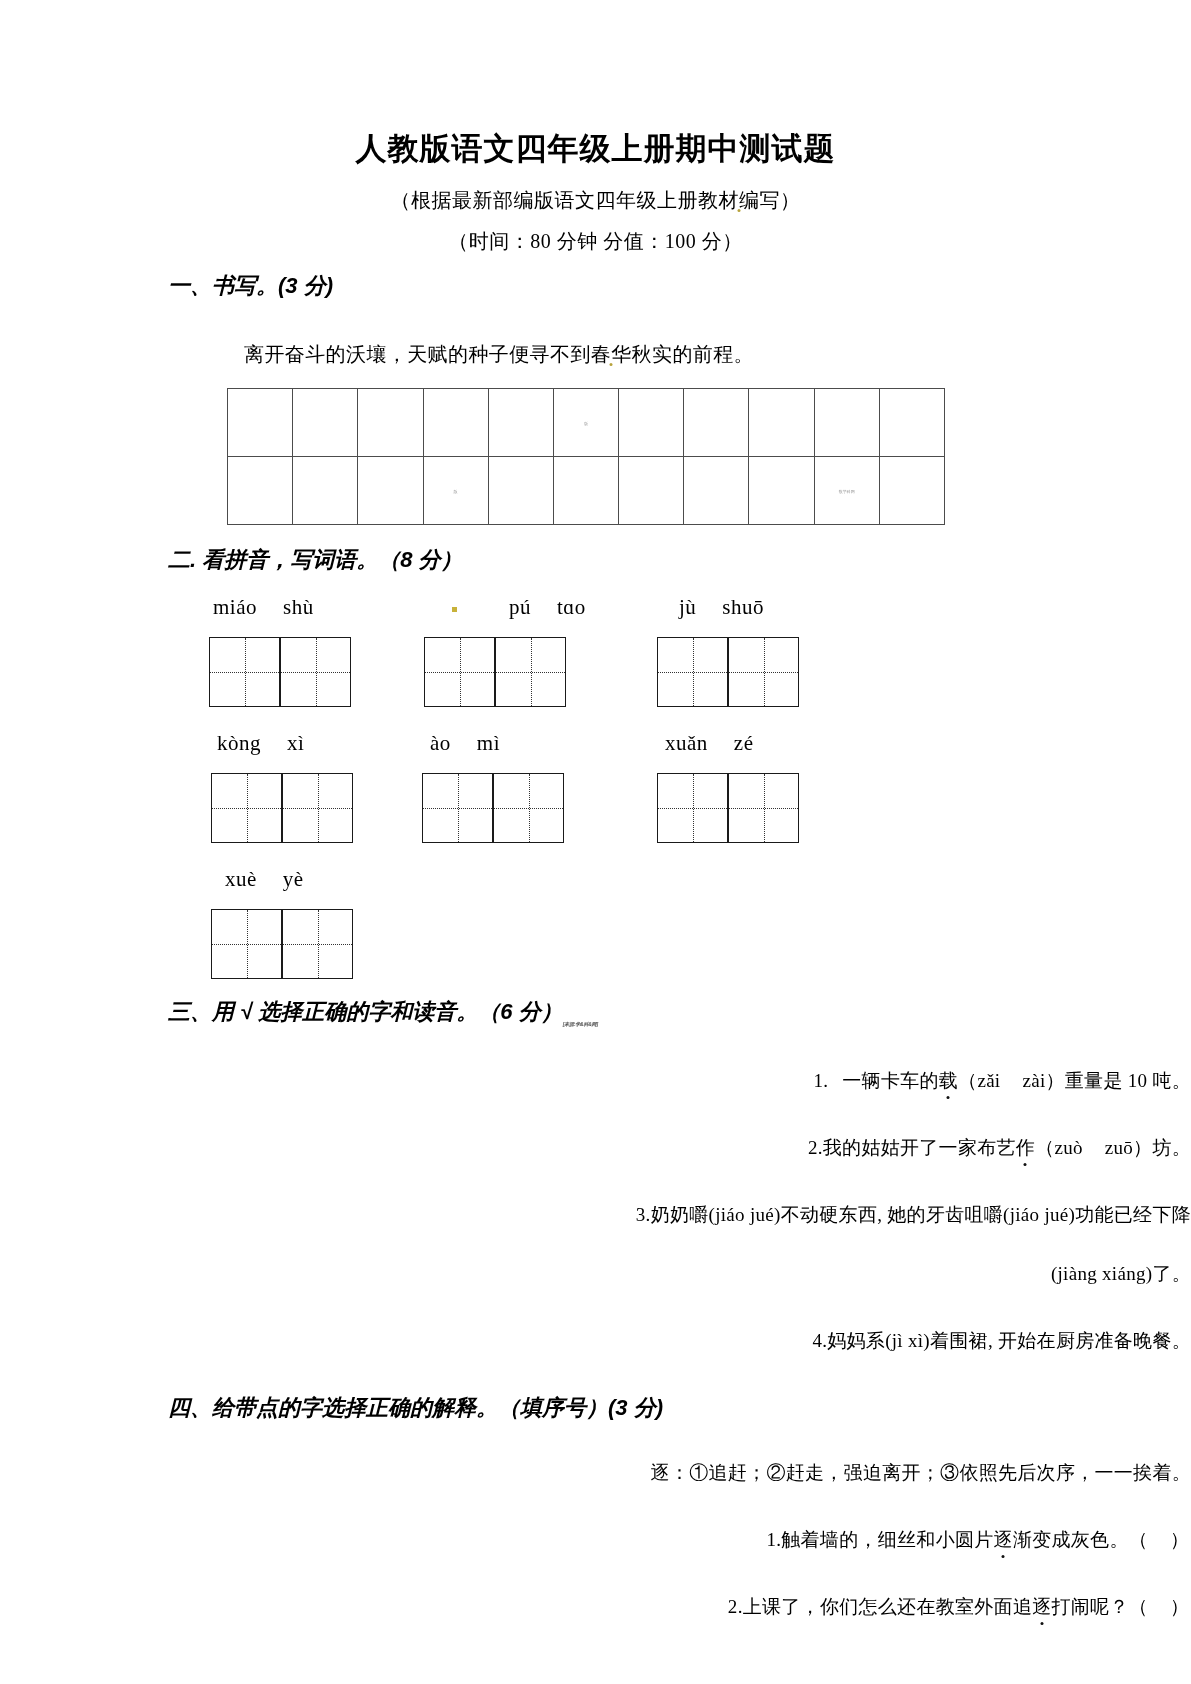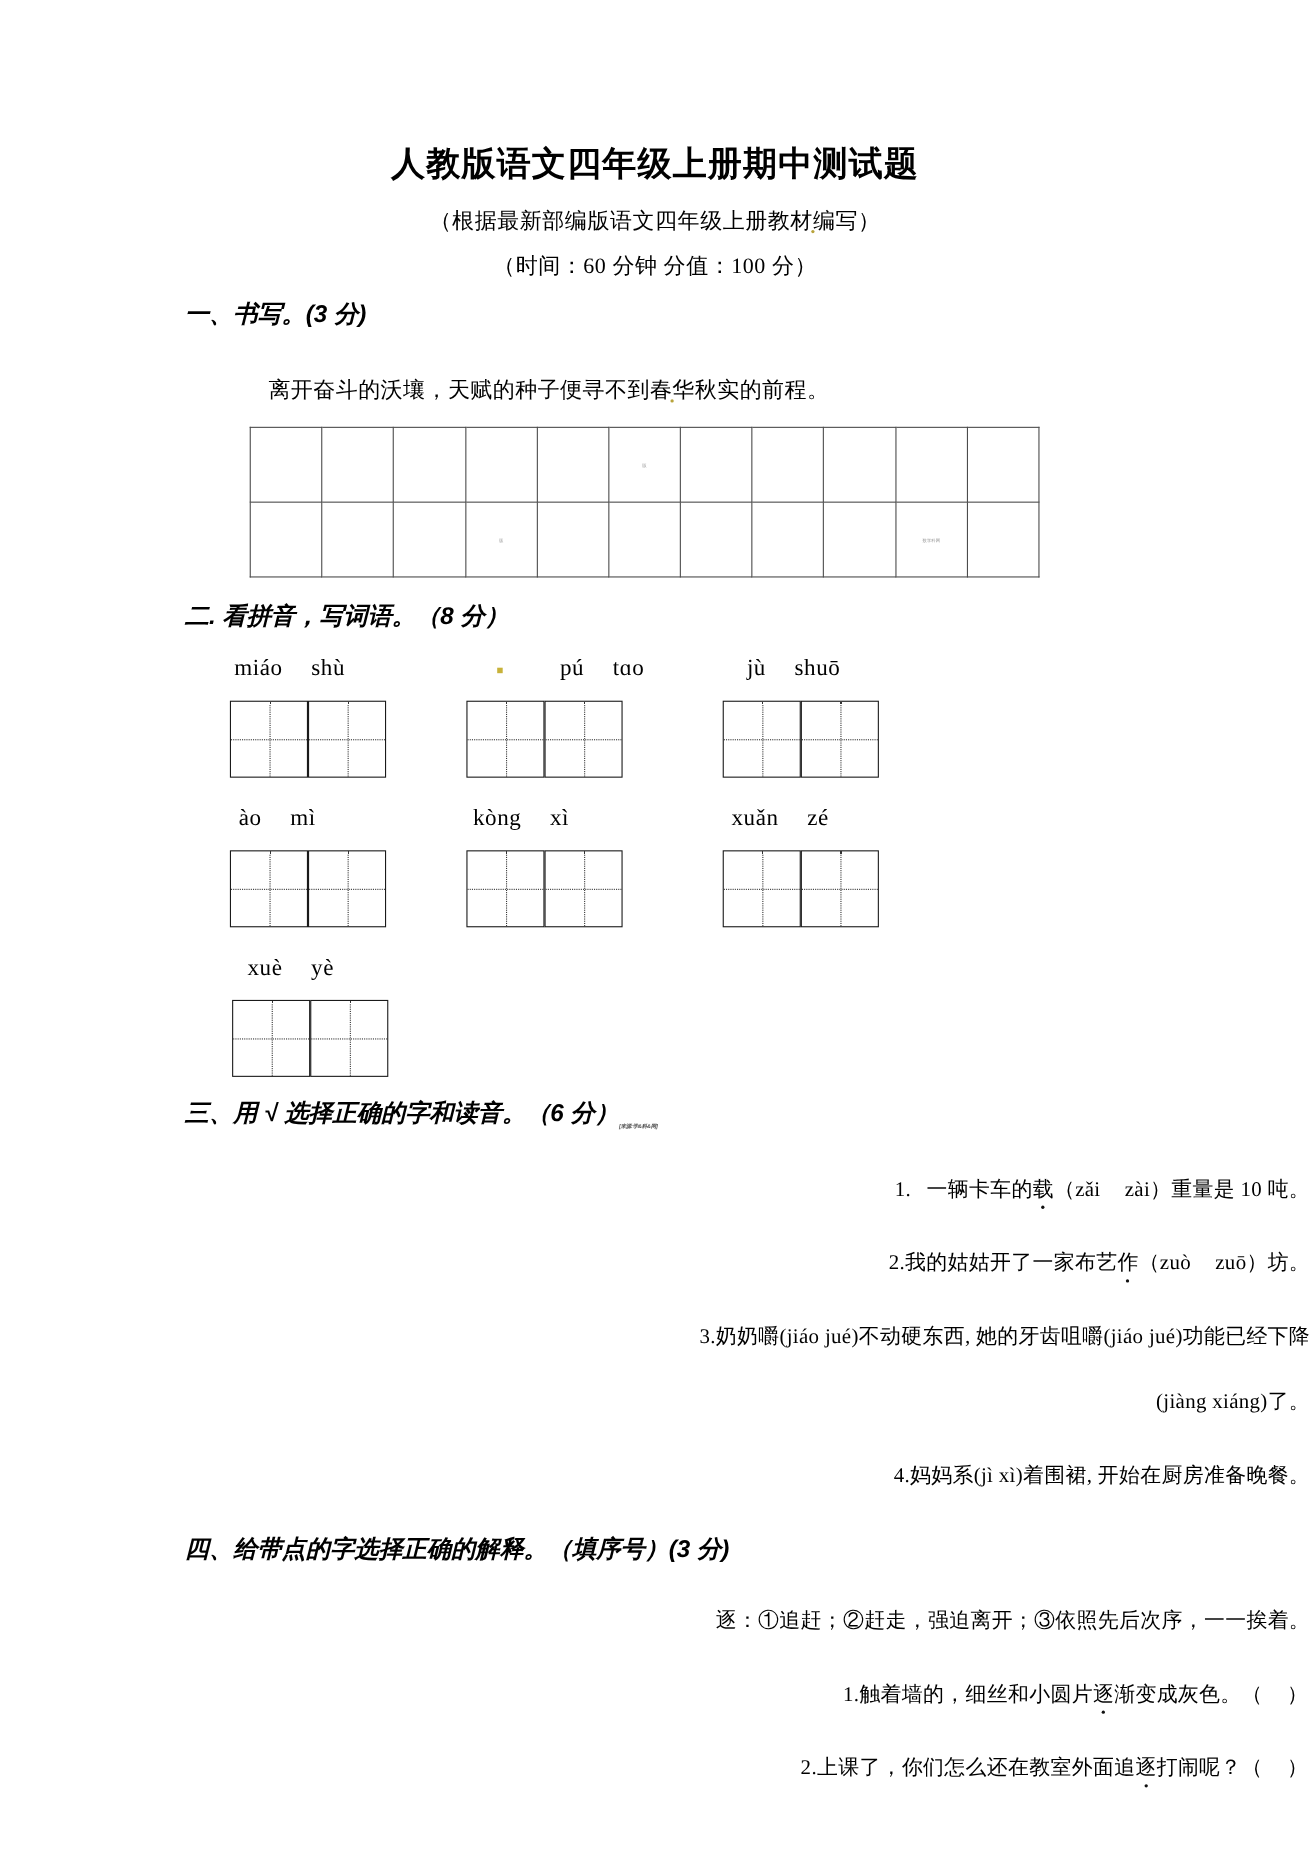--- a/index.html
+++ b/index.html
@@ -189,21 +189,21 @@
 <body>
 
 <div class="page">
 
   <h1 class="doc-title">人教版语文四年级上册期中测试题</h1>
 
   <p class="doc-subtitle">
     <span>（根据最新部编版语文四年级上册教材</span><span class="dot-u"></span><span>编写）</span>
   </p>
 
-  <p class="doc-meta">（时间：60 分钟    分值：100 分）</p>
+  <p class="doc-meta">（时间：80 分钟    分值：100 分）</p>
 
   <h2 class="sec-head sec1">一、书写。(3 分)</h2>
 
   <p class="hw-sentence">
     <span>离开奋斗的沃壤，天赋的种子便寻不到春</span><span class="dot-u"></span><span>华秋实的前程。</span>
   </p>
 
   <table class="hw-grid">
     <tbody>
         <tr>
@@ -264,29 +264,29 @@
         <div class="py-label" style="padding-left:36px"><span>jù</span><span class="sp"></span><span>shuō</span></div>
         <div class="tz" style="margin-left:14px">
           <div class="tz-box"></div>
           <div class="tz-box"></div>
         </div>
       </div>
     </div>
 
     <div class="py-row" style="margin-top:24px">
       <div class="py-cellgroup">
+        <div class="py-label" style="padding-left:14px"><span>kòng</span><span class="sp"></span><span>xì</span></div>
+        <div class="tz" style="margin-left:8px">
+          <div class="tz-box"></div>
+          <div class="tz-box"></div>
+        </div>
+      </div>
+      <div class="py-cellgroup">
         <div class="py-label" style="padding-left:14px"><span>ào</span><span class="sp"></span><span>mì</span></div>
         <div class="tz">
-          <div class="tz-box"></div>
-          <div class="tz-box"></div>
-        </div>
-      </div>
-      <div class="py-cellgroup">
-        <div class="py-label" style="padding-left:14px"><span>kòng</span><span class="sp"></span><span>xì</span></div>
-        <div class="tz" style="margin-left:8px">
           <div class="tz-box"></div>
           <div class="tz-box"></div>
         </div>
       </div>
       <div class="py-cellgroup" style="margin-left:14px">
         <div class="py-label" style="padding-left:22px"><span>xuǎn</span><span class="sp"></span><span>zé</span></div>
         <div class="tz" style="margin-left:14px">
           <div class="tz-box"></div>
           <div class="tz-box"></div>
         </div>

